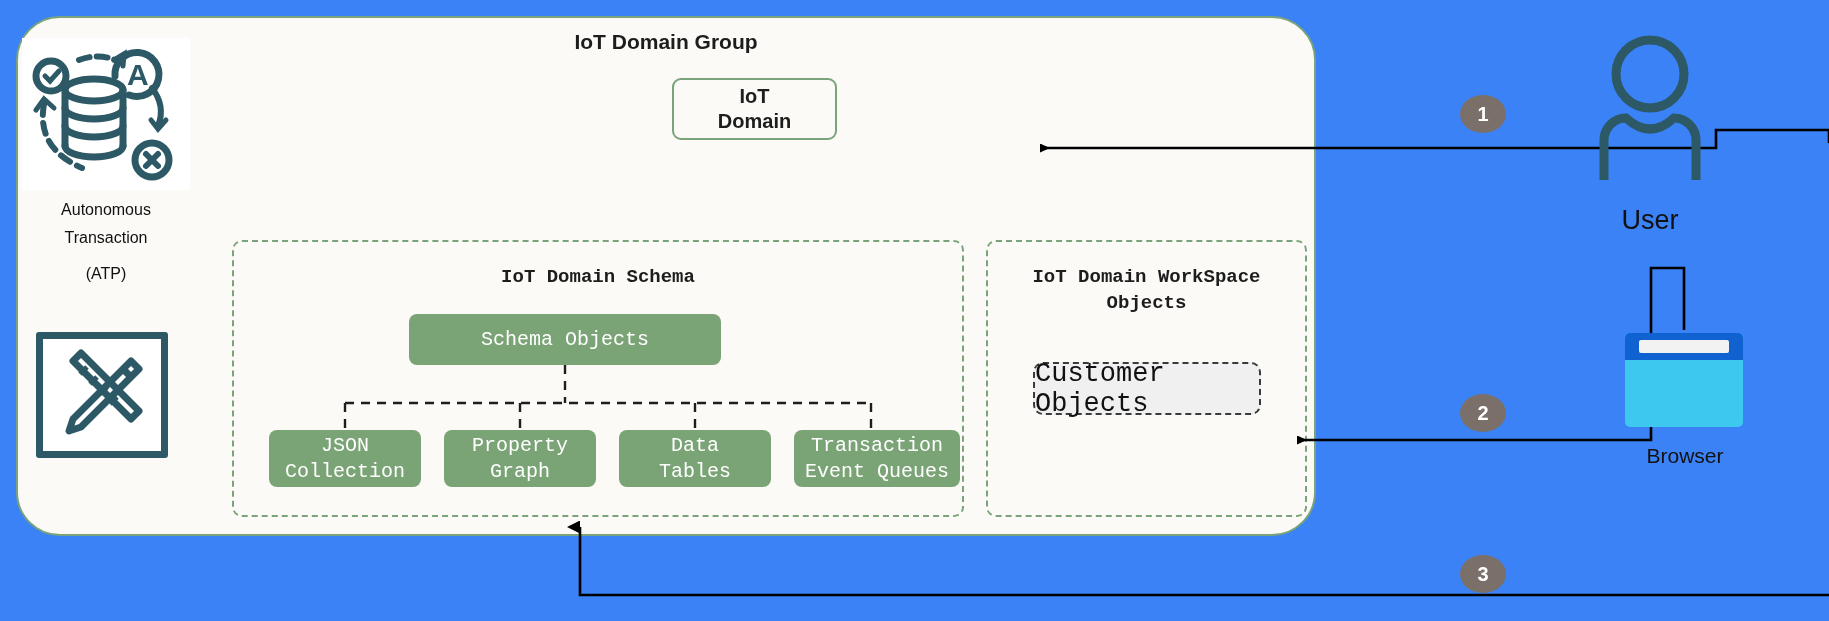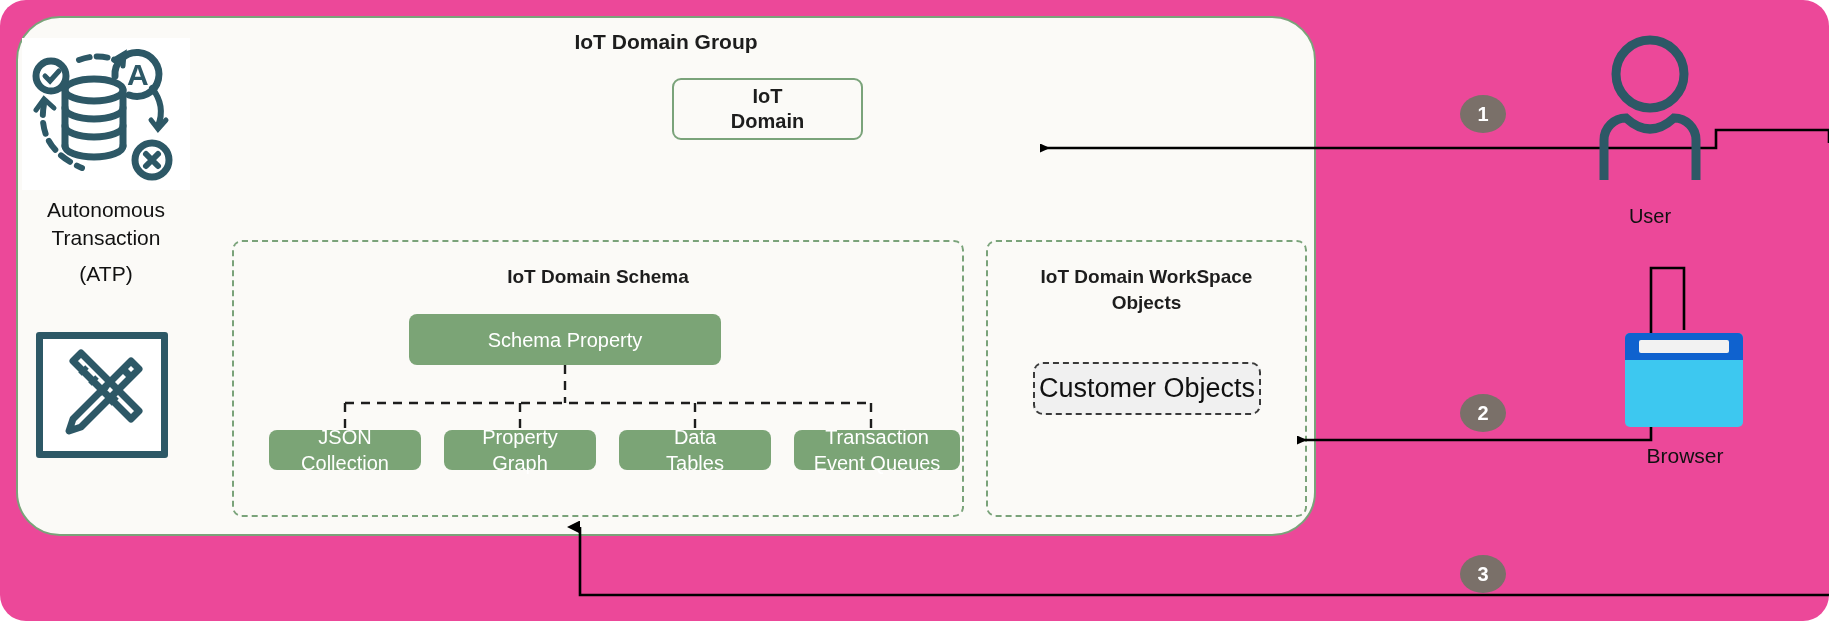--- a/index.html
+++ b/index.html
@@ -5,23 +5,22 @@
   html, body {
     margin: 0;
     padding: 0;
     background: #ffffff;
     font-family: "Liberation Sans", sans-serif;
   }
   #stage {
     position: relative;
     width: 1829px;
     height: 621px;
-    background: #ec4899;
+    background: #3b82f6;
     overflow: hidden;
-    border-radius: 26px;
   }
   svg.layer {
     position: absolute;
     left: 0;
     top: 0;
     width: 1829px;
     height: 621px;
     pointer-events: none;
   }
   .abs { position: absolute; }
@@ -53,21 +52,21 @@
     top: 38px;
     width: 168px;
     height: 152px;
     background: #ffffff;
   }
   #atp-label {
     left: 8px;
     top: 196px;
     width: 196px;
     text-align: center;
-    font-size: 21px;
+    font-size: 16px;
     line-height: 28px;
     color: #111111;
   }
   #apex-icon-box {
     left: 36px;
     top: 332px;
     width: 132px;
     height: 126px;
     background: #ffffff;
     border: 7px solid #2d5866;
@@ -80,21 +79,21 @@
     width: 196px;
     text-align: center;
     font-size: 27px;
     color: #111111;
   }
 
   
   #iot-domain-pill {
     left: 672px;
     top: 78px;
-    width: 191px;
+    width: 165px;
     height: 62px;
     background: #fbfaf7;
     border: 2px solid #7aa37a;
     border-radius: 9px;
     box-sizing: border-box;
     display: flex;
     align-items: center;
     justify-content: center;
     text-align: center;
     font-size: 20px;
@@ -102,20 +101,21 @@
     line-height: 25px;
     color: #1d1d1d;
   }
 
   
   .schema-panel {
     background: transparent;
     border: 2px dashed #7aa37a;
     border-radius: 10px;
     box-sizing: border-box;
+    font-family: Liberation Mono, monospace;
   }
   #schema-left {
     left: 232px;
     top: 240px;
     width: 732px;
     height: 277px;
   }
   #schema-right {
     left: 986px;
     top: 240px;
@@ -150,21 +150,21 @@
     box-sizing: border-box;
   }
   #schema-objects {
     left: 175px;
     top: 72px;
     width: 312px;
     height: 51px;
   }
   .leaf-box {
     top: 188px;
-    height: 40px;
+    height: 57px;
   }
   #leaf-0 { left: 35px;  width: 152px; }
   #leaf-1 { left: 210px; width: 152px; }
   #leaf-2 { left: 385px; width: 152px; }
   #leaf-3 { left: 560px; width: 166px; }
 
   
   #customer-objects {
     position: absolute;
     left: 45px;
@@ -187,21 +187,21 @@
     left: 1590px;
     top: 30px;
     width: 120px;
     height: 150px;
   }
   #user-label {
     left: 1560px;
     top: 205px;
     width: 180px;
     text-align: center;
-    font-size: 20px;
+    font-size: 27px;
     color: #111111;
   }
   #browser-icon-wrap {
     left: 1625px;
     top: 333px;
     width: 118px;
     height: 94px;
   }
   #browser-label {
     left: 1560px;
@@ -306,21 +306,21 @@
       <g stroke="#1d1d1d" stroke-width="2.4" fill="none" stroke-dasharray="9 7">
         <path d="M331 123 V161"></path>
         <path d="M111 161 H637"></path>
         <path d="M111 161 V188"></path>
         <path d="M286 161 V188"></path>
         <path d="M461 161 V188"></path>
         <path d="M637 161 V188"></path>
       </g>
     </svg>
 
-    <div class="green-box" id="schema-objects">Schema Property</div>
+    <div class="green-box" id="schema-objects">Schema Objects</div>
 
     <div class="green-box leaf-box" id="leaf-0">
       <div>
         <div>JSON</div>
         <div>Collection</div>
       </div>
     </div>
     <div class="green-box leaf-box" id="leaf-1">
       <div>
         <div>Property</div>

